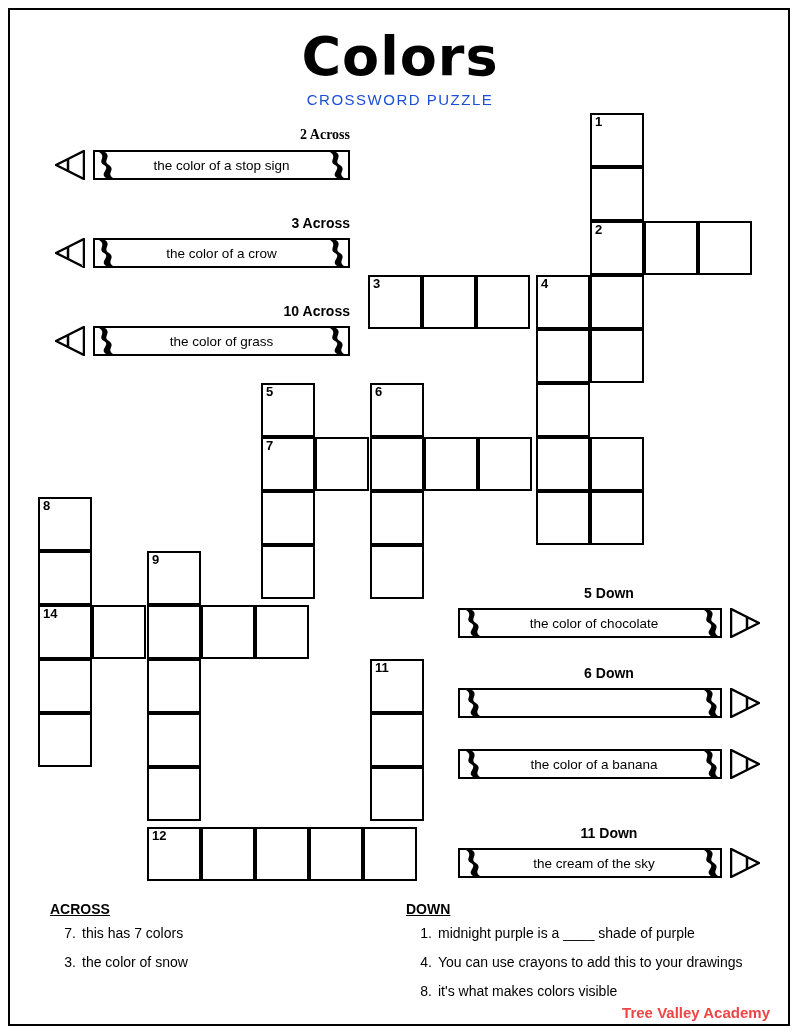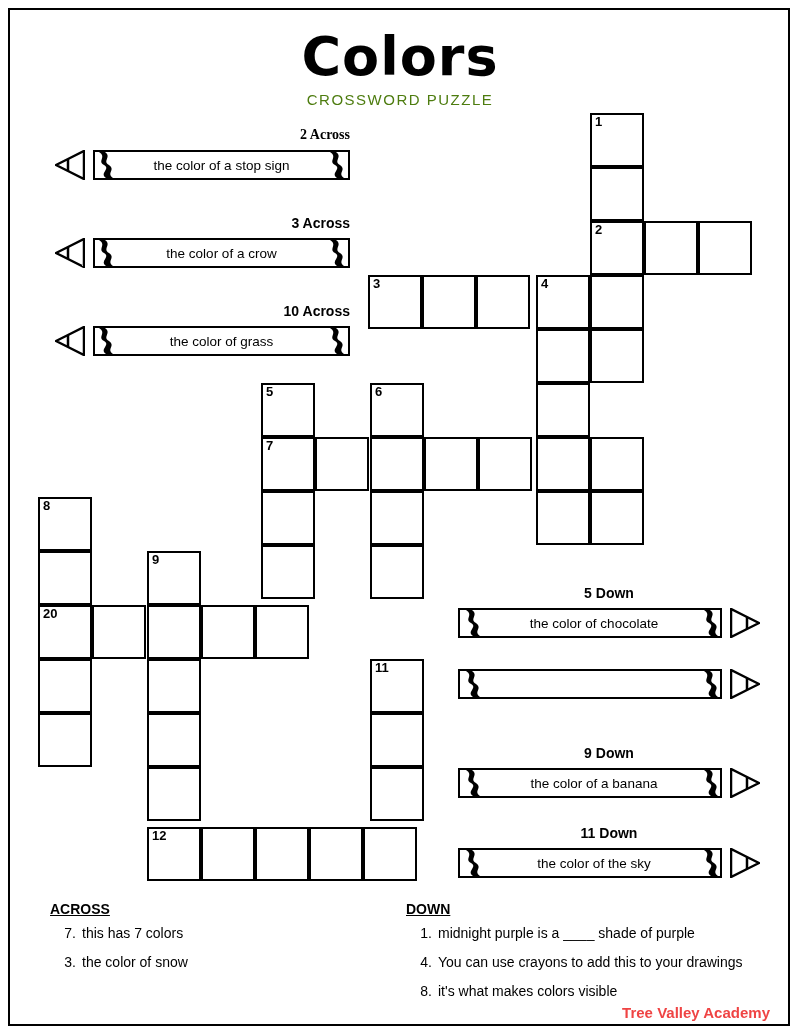--- a/index.html
+++ b/index.html
@@ -41,21 +41,21 @@
     line-height: 1;
   }
   #subtitle {
     position: absolute;
     left: 0;
     top: 91px;
     width: 800px;
     text-align: center;
     font-size: 15px;
     letter-spacing: 1.5px;
-    color: #4d7c0f;
+    color: #1d4ed8;
   }
   
   #grid {
     position: absolute;
     left: 0;
     top: 0;
     width: 800px;
     height: 1035px;
   }
   .cell {
@@ -218,21 +218,21 @@
       <div class="cell" style="left: 38px; top: 497px;">
         <span class="num">8</span>
       </div>
       <div class="cell" style="left: 261px; top: 545px;"></div>
       <div class="cell" style="left: 370px; top: 545px;"></div>
       <div class="cell" style="left: 38px; top: 551px;"></div>
       <div class="cell" style="left: 147px; top: 551px;">
         <span class="num">9</span>
       </div>
       <div class="cell" style="left: 38px; top: 605px;">
-        <span class="num">20</span>
+        <span class="num">14</span>
       </div>
       <div class="cell" style="left: 92px; top: 605px;"></div>
       <div class="cell" style="left: 147px; top: 605px;"></div>
       <div class="cell" style="left: 201px; top: 605px;"></div>
       <div class="cell" style="left: 255px; top: 605px;"></div>
       <div class="cell" style="left: 38px; top: 659px;"></div>
       <div class="cell" style="left: 147px; top: 659px;"></div>
       <div class="cell" style="left: 370px; top: 659px;">
         <span class="num">11</span>
       </div>
@@ -337,20 +337,21 @@
           </div>
           <div class="tip">
             <svg width="30" height="30" viewBox="0 0 30 30">
               <path d="M1 1 L17 9 L29 15 L17 21 L1 29 Z" fill="#fff" stroke="#000" stroke-width="2.5" stroke-linejoin="round"></path>
               <line x1="17" y1="9" x2="17" y2="21" stroke="#000" stroke-width="2.5"></line>
             </svg>
           </div>
         </div>
       </div>
       <div class="crayon-clue" style="left: 458px; top: 665px; width: 302px;">
+        <div class="clue-head" style="text-align: center;">6 Down</div>
         <div class="crayon right">
           <div class="body"></div>
           <div class="stripe" style="left: 4px;">
             <svg width="22" height="26" viewBox="0 0 22 26">
               <path d="M4 0 C12 5, 2 9, 9 13 C16 17, 4 21, 11 26 L18 26 C11 21, 21 18, 14 13 C7 9, 17 5, 10 0 Z" fill="#000"></path>
             </svg>
           </div>
           <div class="stripe" style="right: 38px;">
             <svg width="22" height="26" viewBox="0 0 22 26">
               <path d="M4 0 C12 5, 2 9, 9 13 C16 17, 4 21, 11 26 L18 26 C11 21, 21 18, 14 13 C7 9, 17 5, 10 0 Z" fill="#000"></path>
@@ -358,21 +359,20 @@
           </div>
           <div class="tip">
             <svg width="30" height="30" viewBox="0 0 30 30">
               <path d="M1 1 L17 9 L29 15 L17 21 L1 29 Z" fill="#fff" stroke="#000" stroke-width="2.5" stroke-linejoin="round"></path>
               <line x1="17" y1="9" x2="17" y2="21" stroke="#000" stroke-width="2.5"></line>
             </svg>
           </div>
         </div>
       </div>
       <div class="crayon-clue" style="left: 458px; top: 745px; width: 302px;">
-        <div class="clue-head" style="text-align: center;">9 Down</div>
         <div class="crayon right">
           <div class="body"></div>
           <div class="label">the color of a banana</div>
           <div class="stripe" style="left: 4px;">
             <svg width="22" height="26" viewBox="0 0 22 26">
               <path d="M4 0 C12 5, 2 9, 9 13 C16 17, 4 21, 11 26 L18 26 C11 21, 21 18, 14 13 C7 9, 17 5, 10 0 Z" fill="#000"></path>
             </svg>
           </div>
           <div class="stripe" style="right: 38px;">
             <svg width="22" height="26" viewBox="0 0 22 26">
@@ -384,21 +384,21 @@
               <path d="M1 1 L17 9 L29 15 L17 21 L1 29 Z" fill="#fff" stroke="#000" stroke-width="2.5" stroke-linejoin="round"></path>
               <line x1="17" y1="9" x2="17" y2="21" stroke="#000" stroke-width="2.5"></line>
             </svg>
           </div>
         </div>
       </div>
       <div class="crayon-clue" style="left: 458px; top: 825px; width: 302px;">
         <div class="clue-head" style="text-align: center;">11 Down</div>
         <div class="crayon right">
           <div class="body"></div>
-          <div class="label">the color of the sky</div>
+          <div class="label">the cream of the sky</div>
           <div class="stripe" style="left: 4px;">
             <svg width="22" height="26" viewBox="0 0 22 26">
               <path d="M4 0 C12 5, 2 9, 9 13 C16 17, 4 21, 11 26 L18 26 C11 21, 21 18, 14 13 C7 9, 17 5, 10 0 Z" fill="#000"></path>
             </svg>
           </div>
           <div class="stripe" style="right: 38px;">
             <svg width="22" height="26" viewBox="0 0 22 26">
               <path d="M4 0 C12 5, 2 9, 9 13 C16 17, 4 21, 11 26 L18 26 C11 21, 21 18, 14 13 C7 9, 17 5, 10 0 Z" fill="#000"></path>
             </svg>
           </div>

